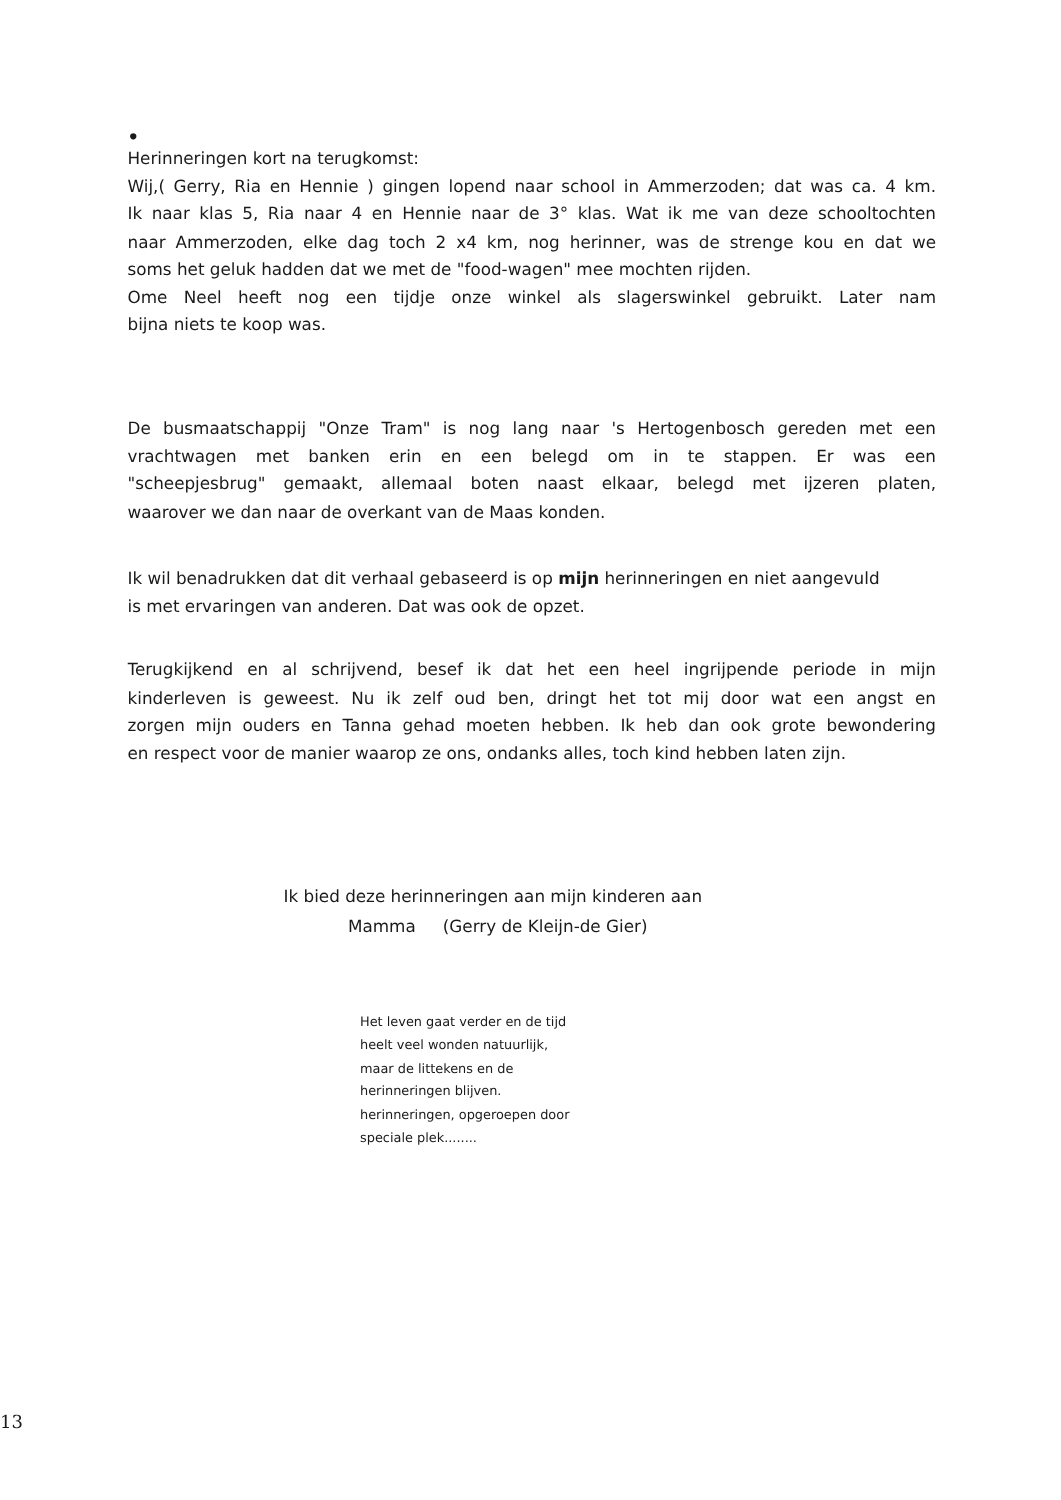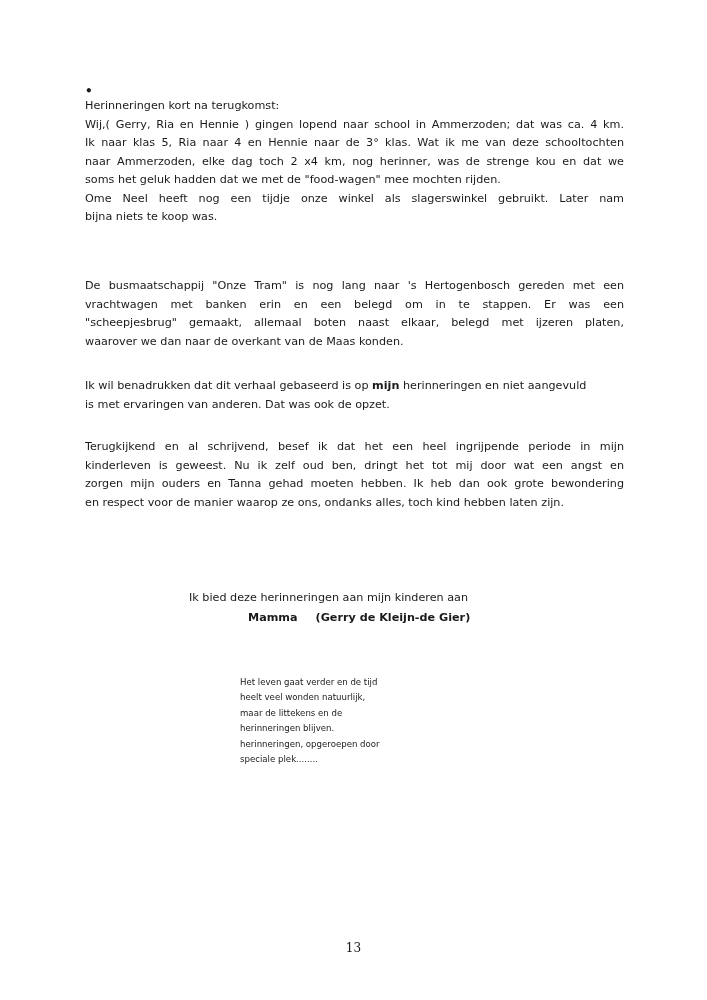--- a/index.html
+++ b/index.html
@@ -4,25 +4,25 @@
 <style>
   html, body { margin: 0; padding: 0; background: #ffffff; }
   body { width: 707px; height: 1000px; position: relative; overflow: hidden;
          font-family: "DejaVu Sans", sans-serif; color: #1a1a1a; }
   .page { position: absolute; left: 0; top: 0; width: 707px; height: 1000px; }
   .block { position: absolute; left: 85px; width: 539px; font-size: 11.2px; line-height: 18.5px; }
   .line { display: block; white-space: nowrap; }
   .jline { display: block; text-align: justify; text-align-last: justify; white-space: normal; height: 18.5px; overflow: hidden; }
   .bullet { position: absolute; left: 85px; top: 84px; font-size: 12px; font-weight: bold; }
   .dedication { position: absolute; left: 189px; top: 560px; font-size: 11.2px; line-height: 19px; margin-top: 28px; }
-  .signature { position: absolute; left: 248px; top: 611px; font-size: 11.2px; font-weight: bold; }
+  .signature { position: absolute; left: 232px; top: 611px; font-size: 11.2px; }
   .signature .gap { display: inline-block; width: 18px; }
   .poem { position: absolute; left: 240px; top: 675px; width: 230px; text-align: left; font-size: 8.6px; line-height: 15.4px; }
   .credits { position: absolute; left: 85px; top: 876px; font-size: 8.6px; line-height: 15px; }
-  .pagenum { position: absolute; left: 0; width: 707px; top: 941px; text-align: center;
+  .pagenum { position: absolute; left: 0; width: 707px; top: 941px; 
              font-family: "DejaVu Serif", serif; font-size: 12px; }
   b { font-weight: bold; }
 </style>
 </head>
 <body>
 
 <div class="page">
 
   <div class="bullet">•</div>
 

